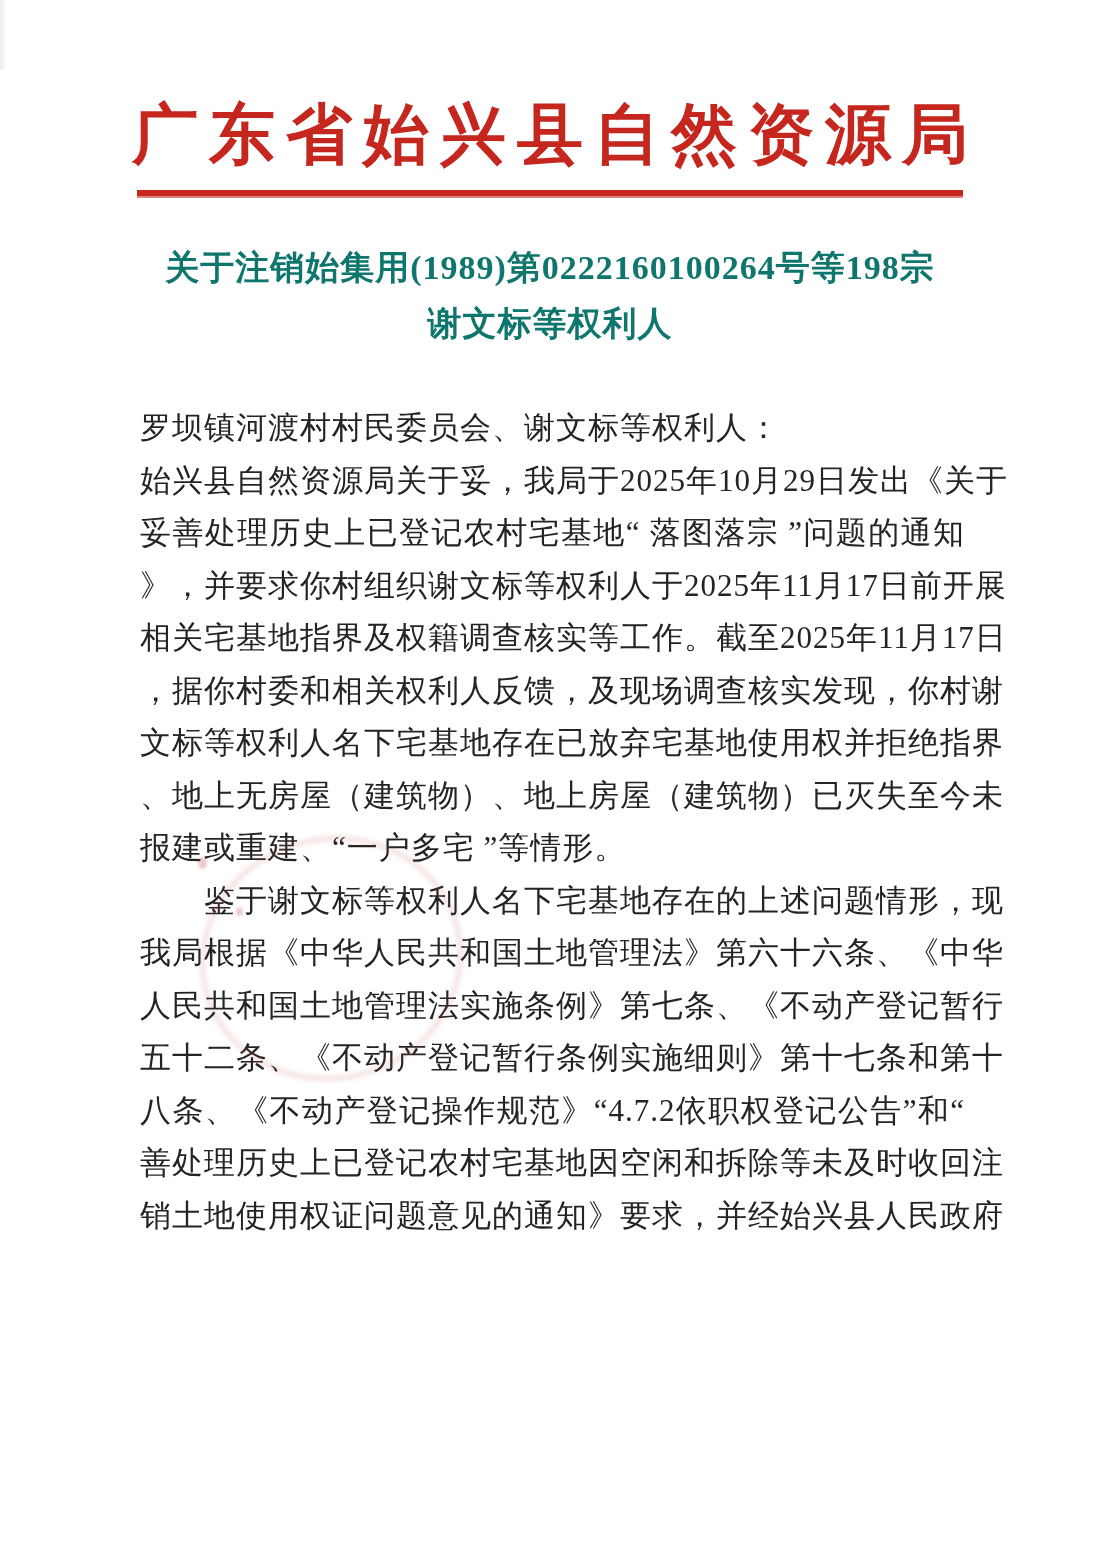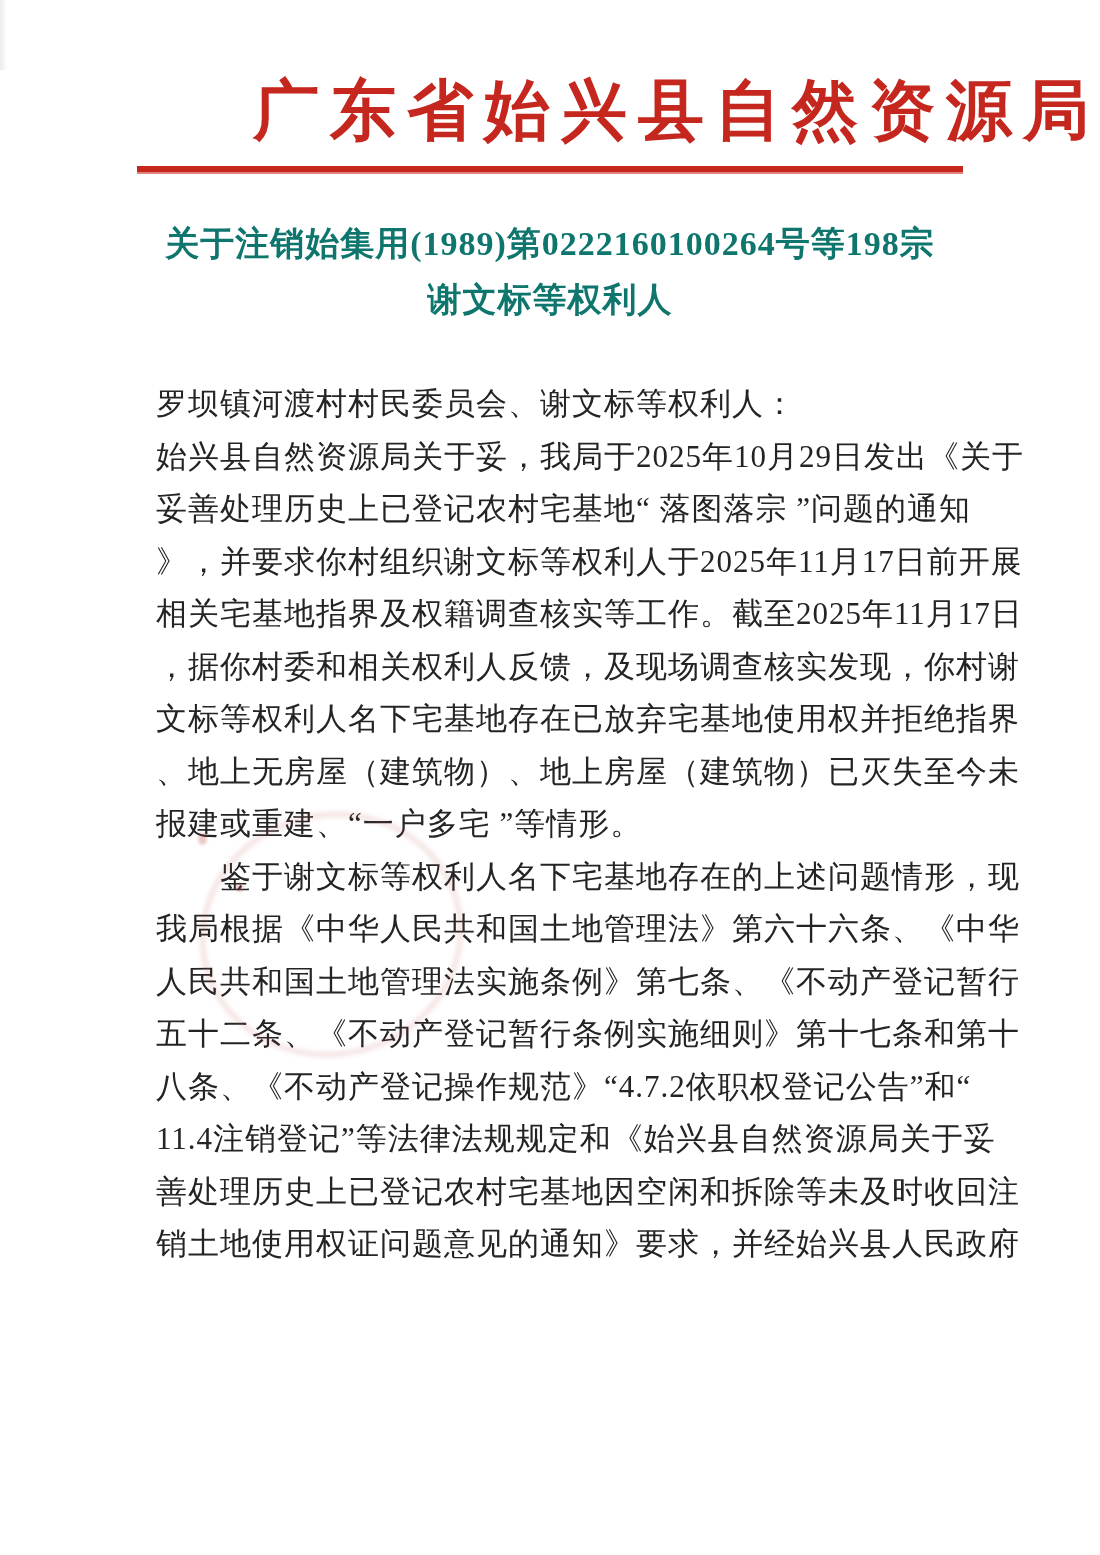--- a/index.html
+++ b/index.html
@@ -19,22 +19,22 @@
   
   .scan-edge {
     position: absolute;
     left: 0; top: 0;
     width: 7px; height: 70px;
     background: linear-gradient(to right, rgba(0,0,0,0.08), rgba(0,0,0,0));
   }
   
   .agency {
     margin: 0;
-    padding-top: 68px;
-    text-align: right;
+    padding-top: 92px;
+    text-align: center;
     color: #c5261d;
     font-size: 66px;
     line-height: 86px;
     font-weight: bold;
     letter-spacing: 11px;
     text-indent: 11px; 
     white-space: nowrap;
   }
   .red-rule {
     width: 826px;
@@ -60,21 +60,20 @@
     color: #242424;
     font-size: 31px;
   }
   .line {
     height: 52.5px;
     line-height: 52.5px;
     text-align: justify;
     text-align-last: justify;
     letter-spacing: 1px;
     white-space: nowrap;
-    margin-left: 16px;
   }
   .line.short {
     text-align: left;
     text-align-last: left;
   }
   
   .stamp {
     position: absolute;
     left: 60px;
     top: 435px;
@@ -125,18 +124,17 @@
     <div class="line">相关宅基地指界及权籍调查核实等工作。截至2025年11月17日</div>
     <div class="line">，据你村委和相关权利人反馈，及现场调查核实发现，你村谢</div>
     <div class="line">文标等权利人名下宅基地存在已放弃宅基地使用权并拒绝指界</div>
     <div class="line">、地上无房屋（建筑物）、地上房屋（建筑物）已灭失至今未</div>
     <div class="line short">报建或重建、“一户多宅 ”等情形。</div>
     <div class="line">　　鉴于谢文标等权利人名下宅基地存在的上述问题情形，现</div>
     <div class="line">我局根据《中华人民共和国土地管理法》第六十六条、《中华</div>
     <div class="line">人民共和国土地管理法实施条例》第七条、《不动产登记暂行</div>
     <div class="line">五十二条、《不动产登记暂行条例实施细则》第十七条和第十</div>
     <div class="line">八条、《不动产登记操作规范》“4.7.2依职权登记公告”和“</div>
-    <div class="line">11.4注销登记”等法律法规规定和《始兴县自然资源局关于妥</div>
     <div class="line">善处理历史上已登记农村宅基地因空闲和拆除等未及时收回注</div>
     <div class="line">销土地使用权证问题意见的通知》要求，并经始兴县人民政府</div>
   </main>
 
 </div>
 
 </body></html>

